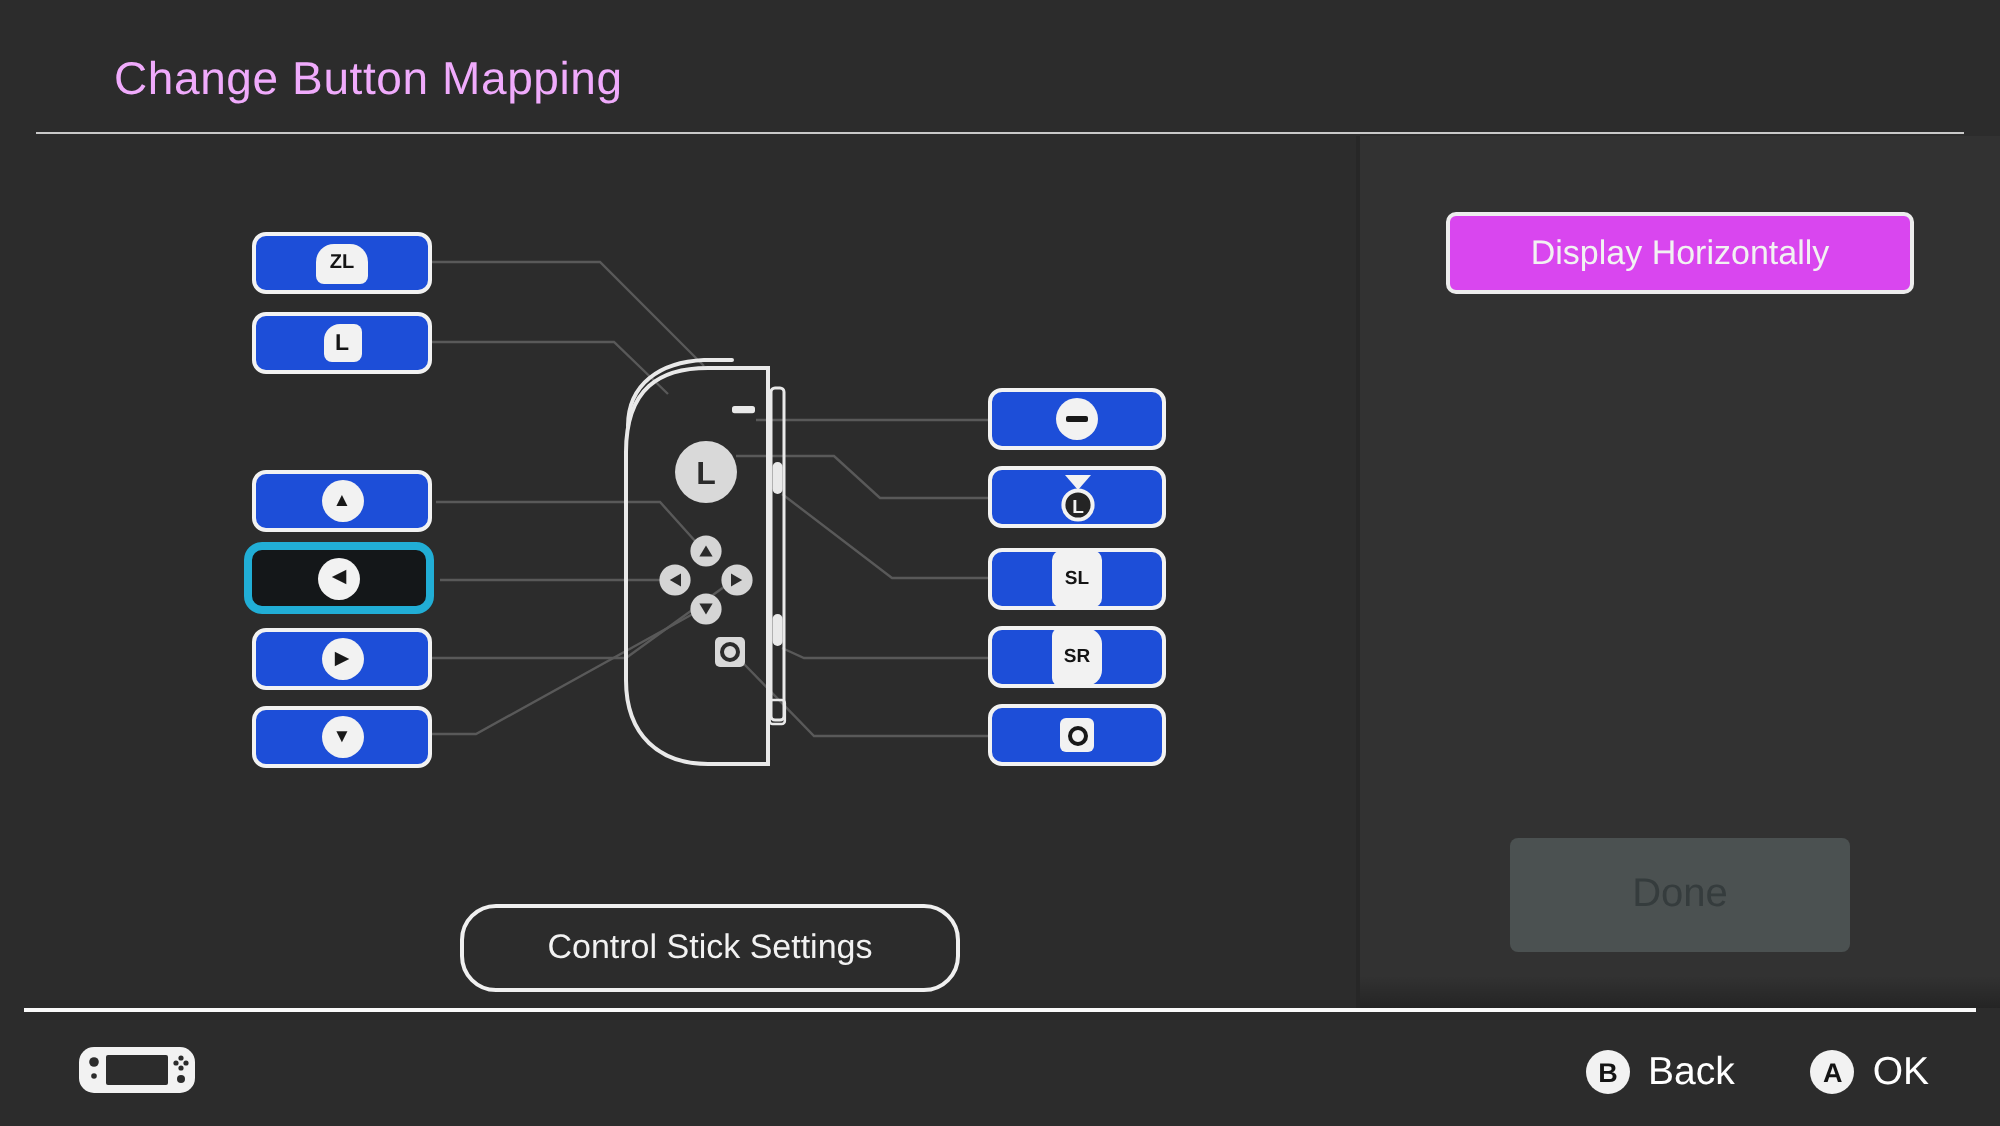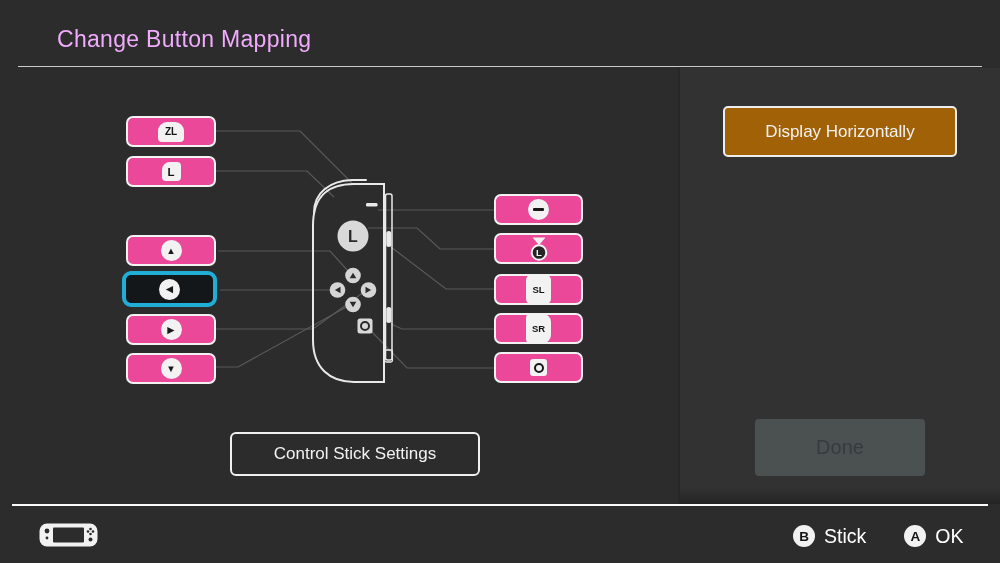--- a/index.html
+++ b/index.html
@@ -24,43 +24,43 @@
   }
   .right-panel {
     position:absolute; left:678px; top:68px; width:322px; height:436px;
     background:#323232; border-left:2px solid #272727;
   }
   .right-panel .panel-shadow {
     position:absolute; left:0; bottom:0; width:100%; height:16px;
     background:linear-gradient(to bottom, rgba(0,0,0,0), rgba(0,0,0,0.28));
   }
   .display-horizontally-btn {
-    position:absolute; left:723px; top:106px; width:234px; height:51px;
-    border:2px solid #ededed; border-radius:5px; background:#a16207;
+    position:absolute; left:723px; top:106px; width:234px; height:41px;
+    border:2px solid #ededed; border-radius:5px; background:#d946ef;
     color:#f2f2f2; font-size:17px;
     display:flex; align-items:center; justify-content:center;
   }
   .done-btn {
     position:absolute; left:755px; top:419px; width:170px; height:57px;
     background:#4b5151; border-radius:4px;
     color:#353c3d; font-size:20px;
     display:flex; align-items:center; justify-content:center;
   }
   .control-stick-btn {
-    position:absolute; left:230px; top:432px; width:250px; height:44px;
-    border:2px solid #f0f0f0; border-radius:6px; background:#2c2c2c;
+    position:absolute; left:230px; top:452px; width:250px; height:44px;
+    border:2px solid #f0f0f0; border-radius:18px; background:#2c2c2c;
     color:#f2f2f2; font-size:17px;
     display:flex; align-items:center; justify-content:center;
   }
   svg.diagram { position:absolute; left:0; top:0; }
 
   
   .map-btn {
     position:absolute; width:90px; height:31px;
-    background:#ec4899; border:2px solid #f2f2f2; border-radius:7px;
+    background:#1d4ed8; border:2px solid #f2f2f2; border-radius:7px;
     display:flex; align-items:center; justify-content:center;
   }
   .map-btn.selected {
     left:122px; width:95px; height:36px;
     border:4px solid #21aed6; border-radius:9px; background:#141719;
   }
   .circle-icon {
     width:21px; height:21px; border-radius:50%; background:#f2f2f2;
     color:#181818; display:flex; align-items:center; justify-content:center;
     font-size:9.5px; line-height:1;
@@ -214,19 +214,19 @@
   <circle cx="8" cy="17" r="1.4" fill="#2c2c2c"></circle>
   <circle cx="51.5" cy="8" r="1.3" fill="#2c2c2c"></circle>
   <circle cx="49" cy="10.5" r="1.3" fill="#2c2c2c"></circle>
   <circle cx="54" cy="10.5" r="1.3" fill="#2c2c2c"></circle>
   <circle cx="51.5" cy="13" r="1.3" fill="#2c2c2c"></circle>
   <circle cx="51.5" cy="18.5" r="2" fill="#2c2c2c"></circle>
 </svg>
 <div class="footer-hints">
   <div class="hint-group">
     <span class="hint-key">B</span>
-    <span class="hint-label">Stick</span>
+    <span class="hint-label">Back</span>
   </div>
   <div class="hint-group">
     <span class="hint-key">A</span>
     <span class="hint-label">OK</span>
   </div>
 </div>
 
 </body></html>

